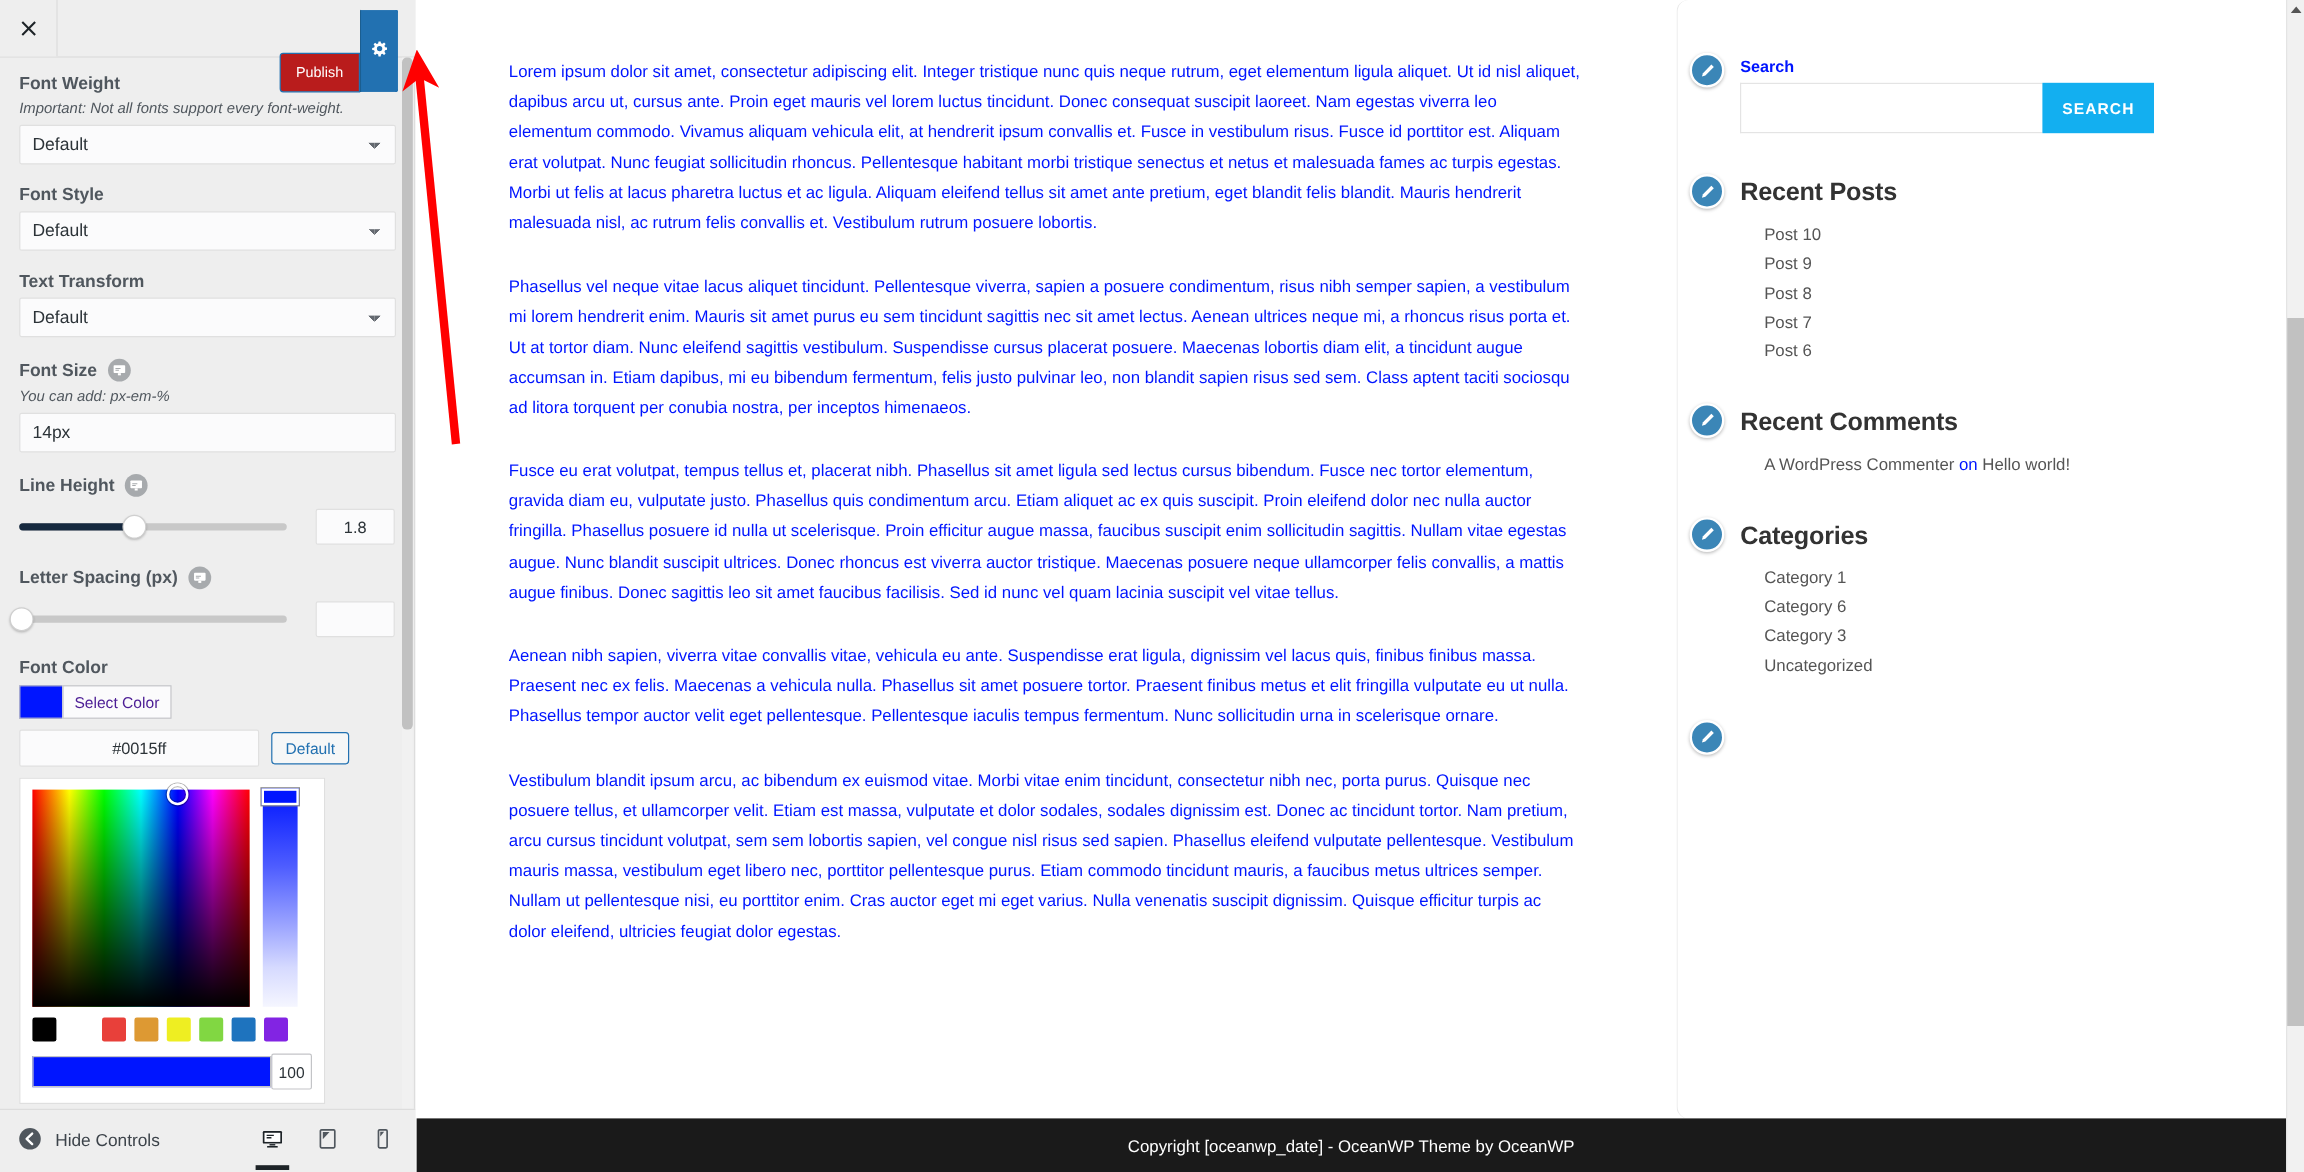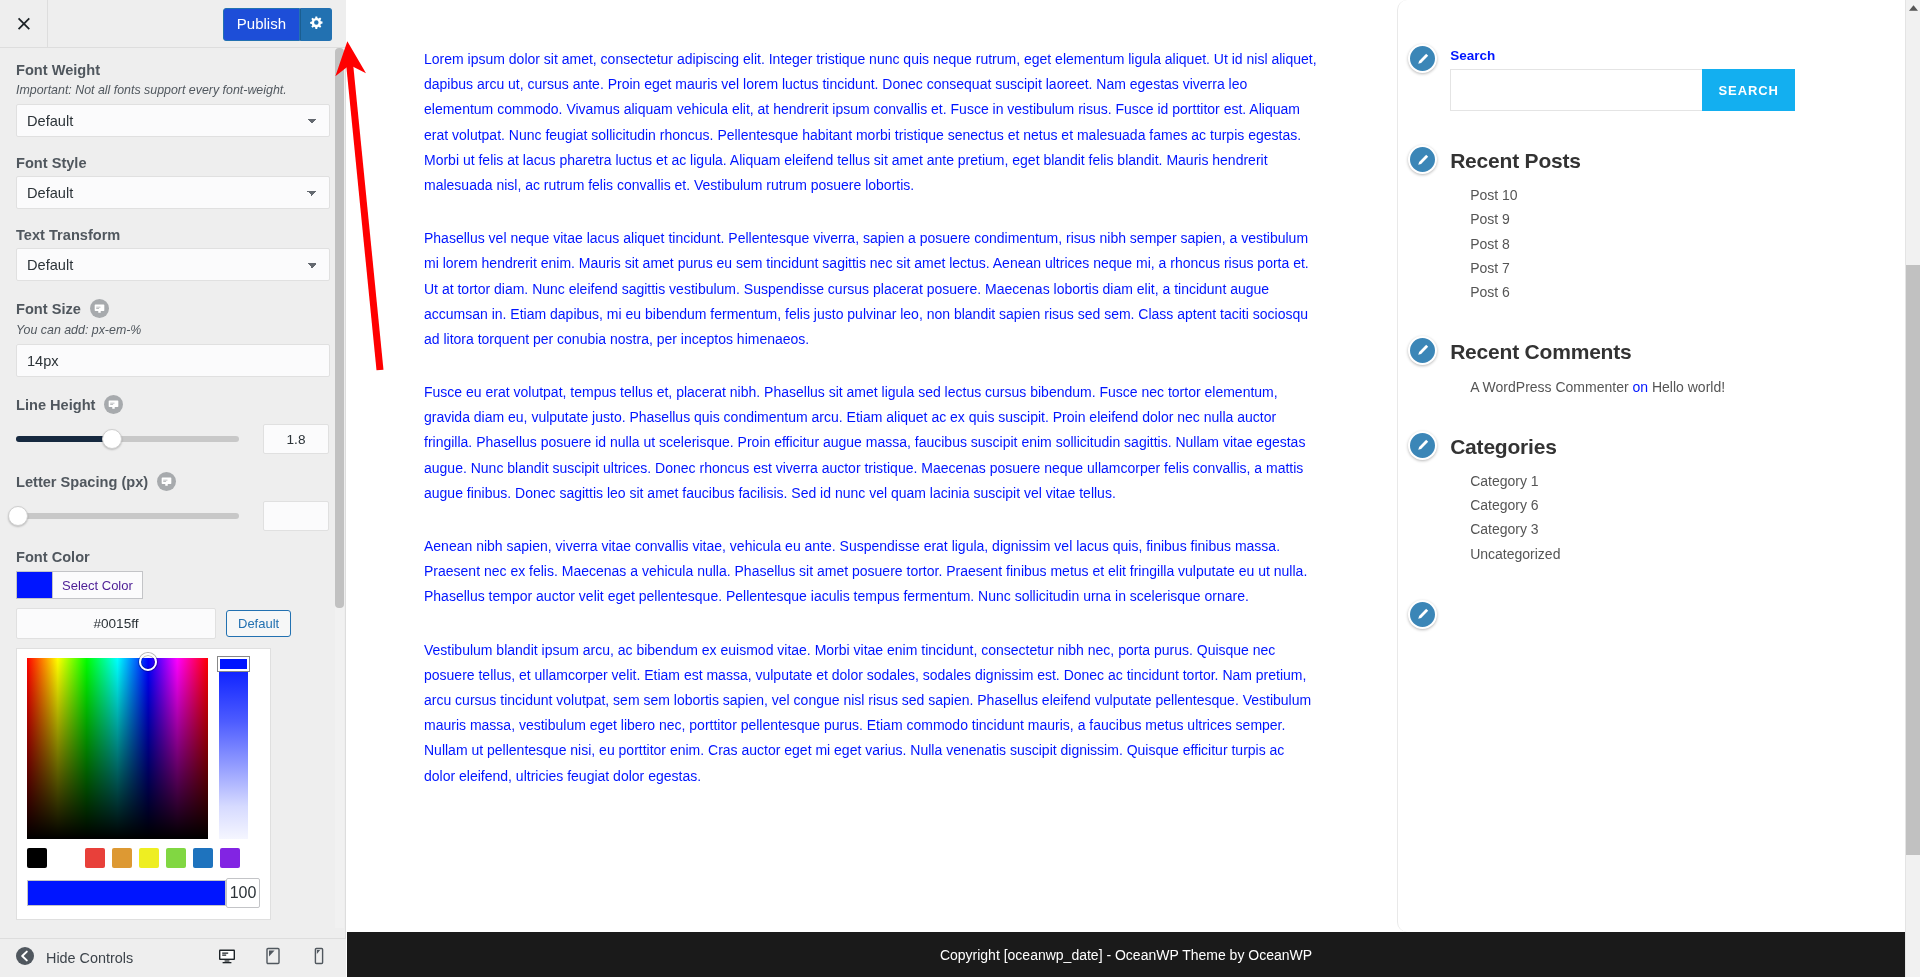--- a/index.html
+++ b/index.html
@@ -32,27 +32,28 @@
     border-right: 1px solid #dddddd;
     cursor: pointer;
     background: #eeeeee;
   }
   #close-btn svg { display: block; }
   #publish-wrap {
     position: absolute; right: 14px; top: 8px;
     display: flex; align-items: stretch;
   }
   #publish-btn {
-    background: #1d4ed8; color: #fff;
+    background: #b91c1c; color: #fff;
     border: 1px solid #2271b1;
     border-radius: 3px 0 0 3px;
-    font-size: 15px;
+    font-size: 12px;
     padding: 6px 13px 7px 13px;
     line-height: 18px;
     cursor: pointer;
+    margin-top: 36px;
   }
   #publish-gear {
     background: #2271b1; border: 1px solid #2271b1;
     border-left: 1px solid #1b5e90;
     border-radius: 0 3px 3px 0;
     width: 32px;
     display: flex; align-items: center; justify-content: center;
     cursor: pointer;
   }
 
@@ -197,40 +198,40 @@
   .swatch-gap { width: 24px; }
   .alpha-row { display: flex; align-items: stretch; margin-top: 12px; }
   .alpha-bar {
     flex: 1; height: 26px;
     border: 1px solid #c3c4c7;
     cursor: pointer;
   }
   .alpha-val {
     width: 34px; height: 30px; margin-top: -2px;
     background: #fff; border: 1px solid #c3c4c7; border-radius: 2px;
-    font-size: 16px; color: #2c3338;
+    font-size: 13px; color: #2c3338;
     display: flex; align-items: center; justify-content: center;
   }
 
   
   #sidebar-scrollbar {
     position: absolute; right: 1px; top: 48px;
     width: 9px; height: 880px;
     background: #f1f1f1;
   }
   #sidebar-scrollbar-thumb {
     position: absolute; left: 0; top: 0;
     width: 9px; height: 560px;
     background: #c1c1c1; border-radius: 4px;
   }
 
   
   #customizer-footer {
     position: absolute; left: 0; bottom: 0;
-    width: 346px; height: 39px;
+    width: 346px; height: 53px;
     background: #eeeeee;
     border-top: 1px solid #dddddd;
     display: flex; align-items: center;
   }
   #hide-controls {
     display: flex; align-items: center; gap: 11px;
     margin-left: 15px; cursor: pointer;
   }
   #hide-controls .lbl { font-size: 14.4px; color: #3c434a; }
   .device-btns { position: absolute; right: 10px; display: flex; gap: 12px; }

